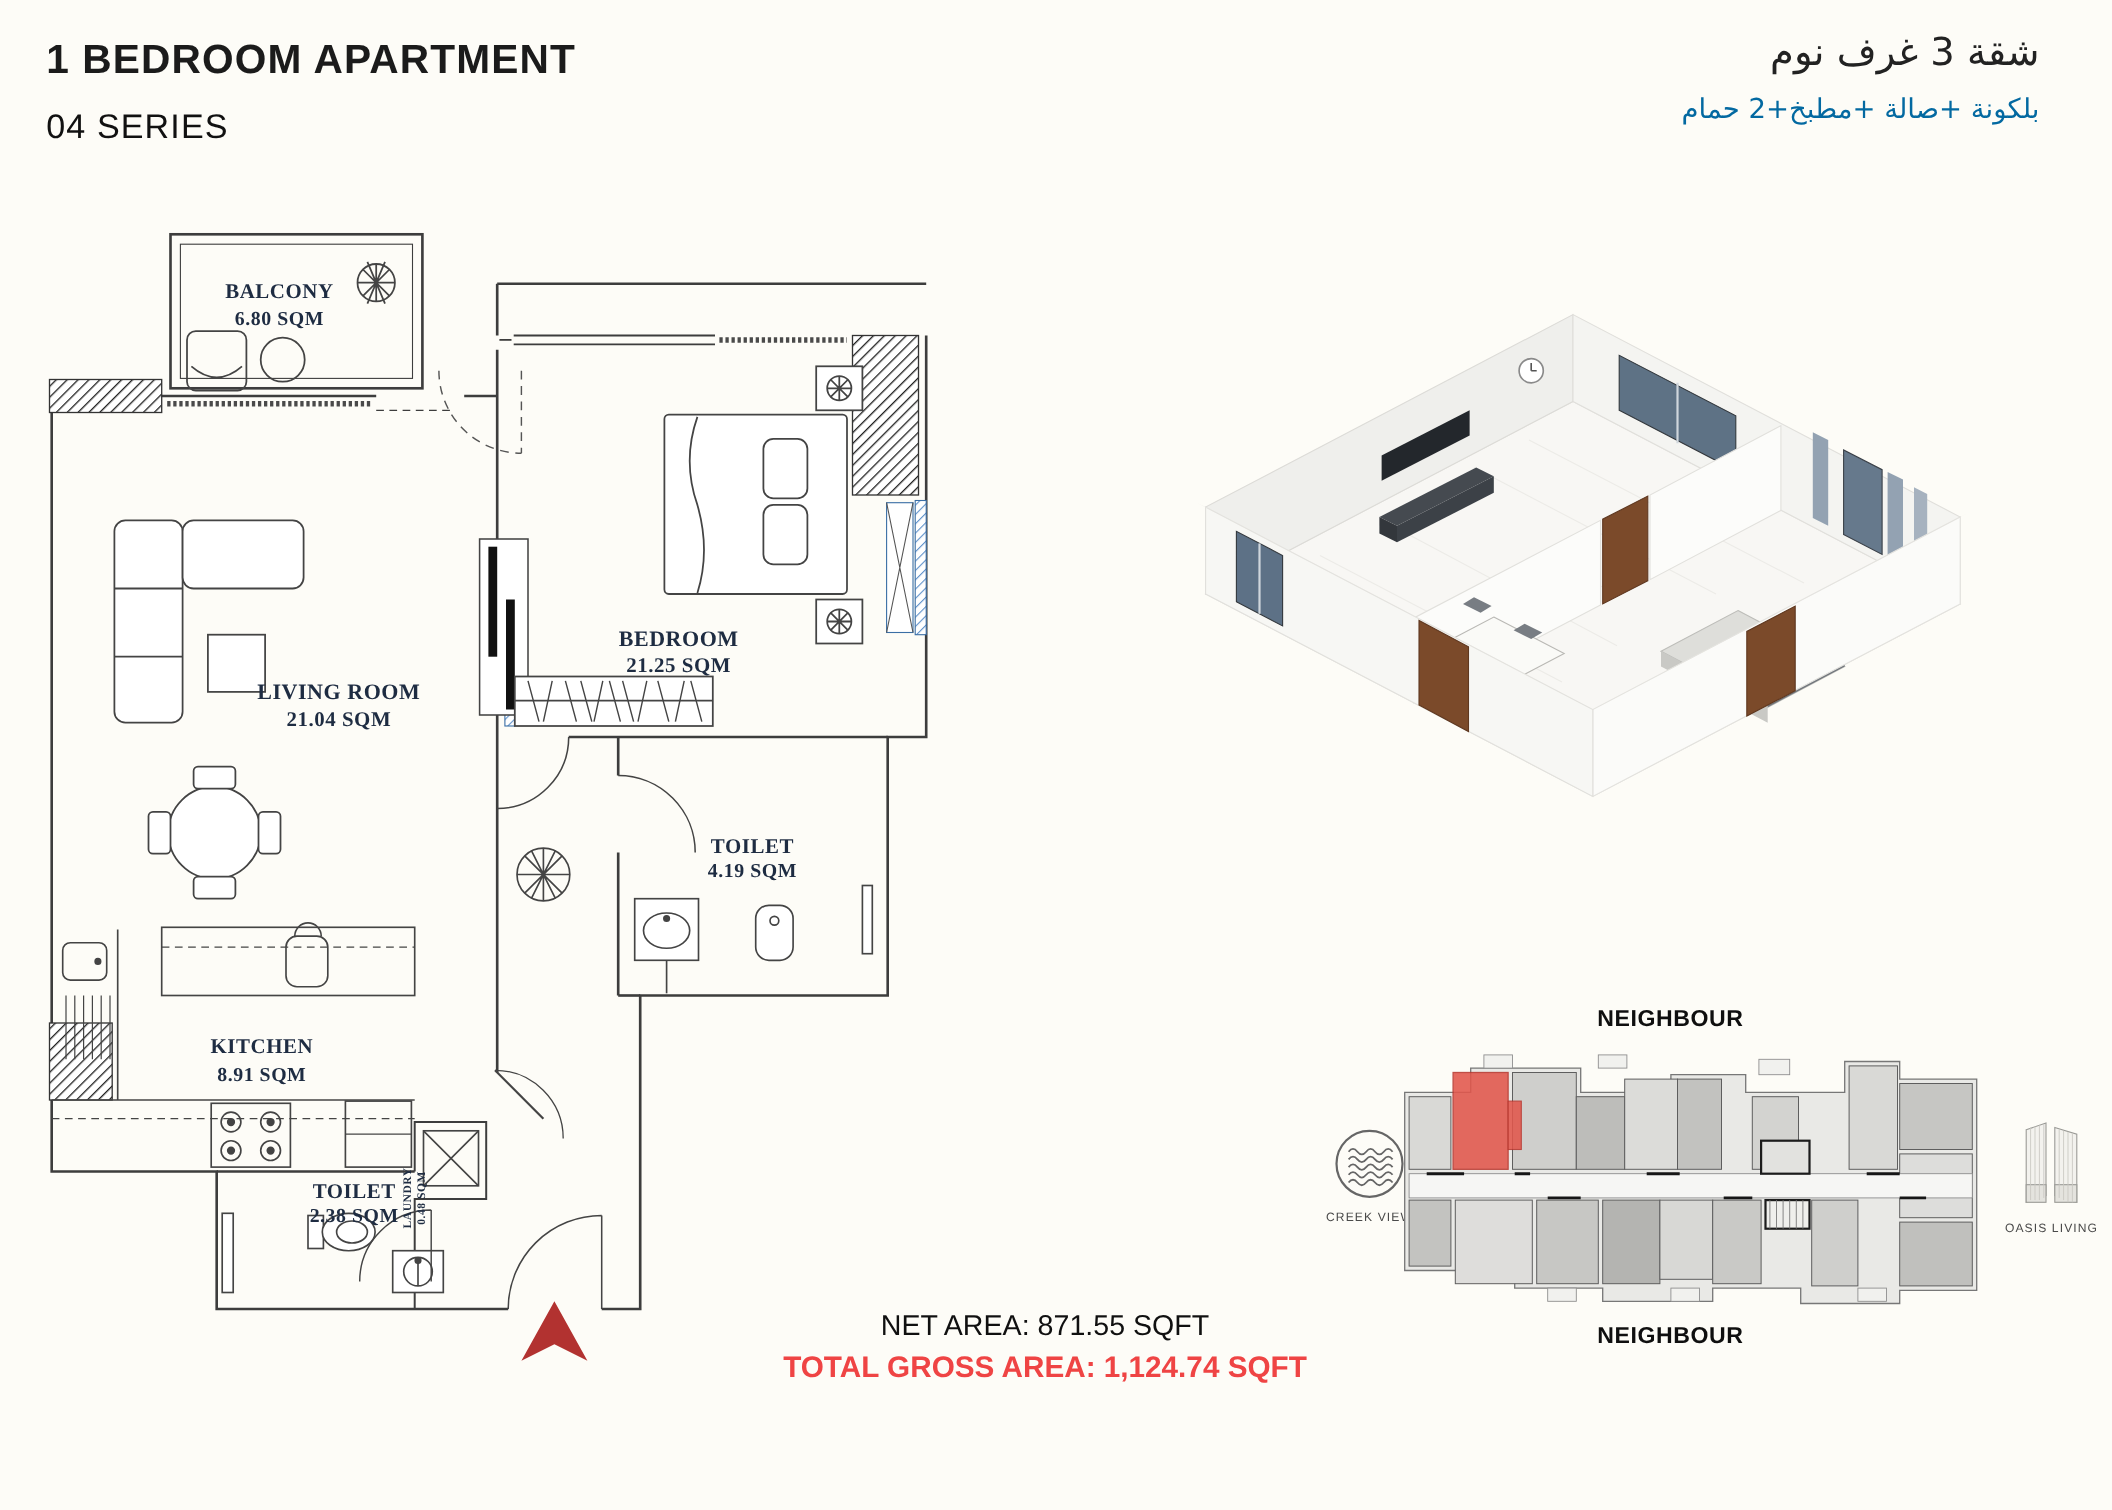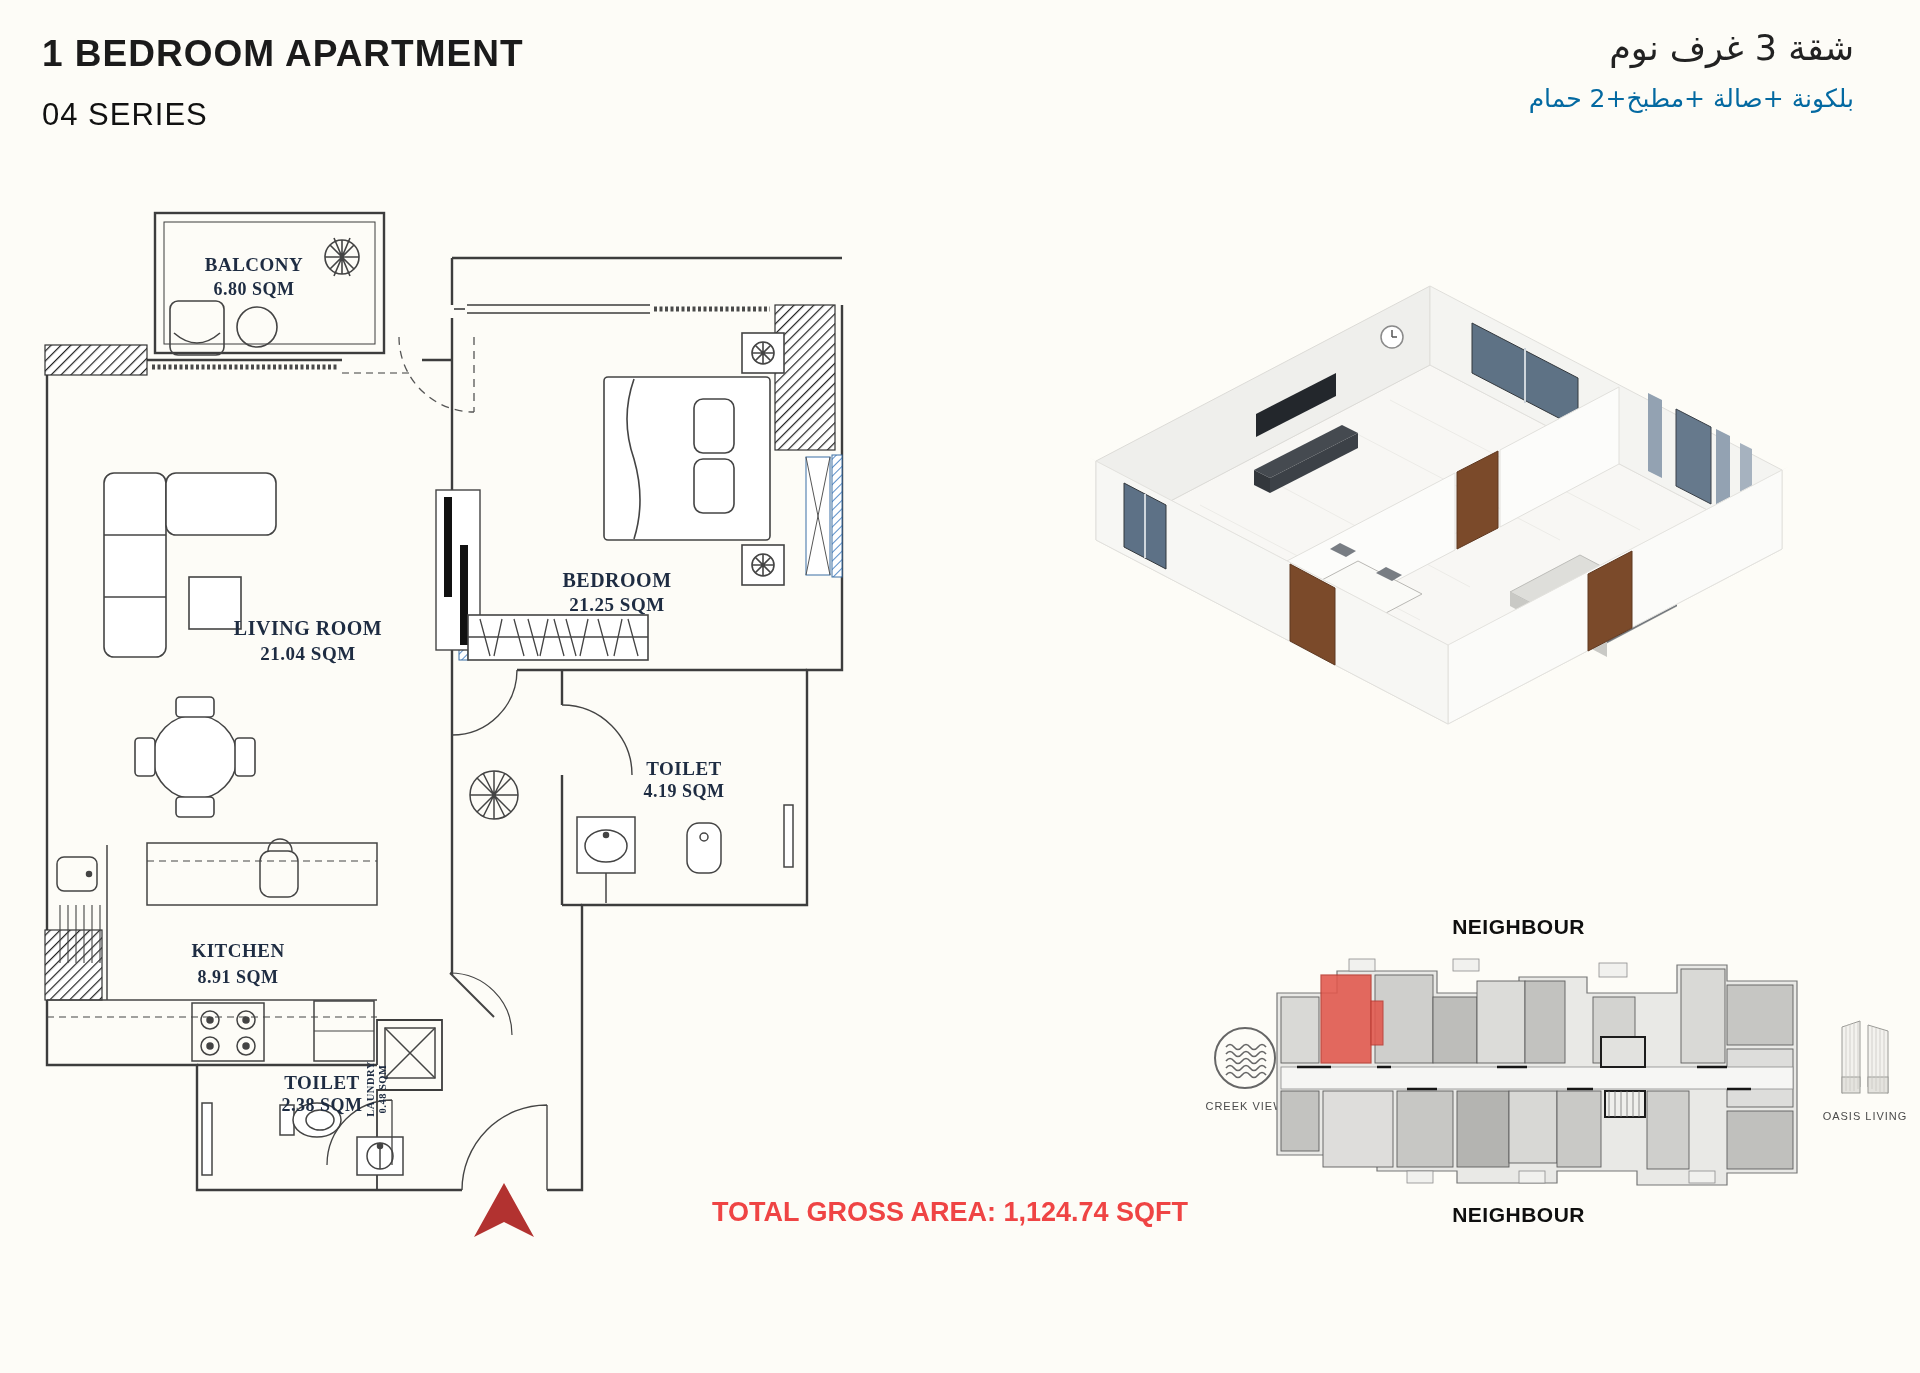--- a/index.html
+++ b/index.html
@@ -399,14 +399,15 @@
     </g>
 
     <g>
       <rect x="64" y="34" width="50" height="88" fill="#e2574c" opacity="0.88" stroke="#b8372e" stroke-width="1.2"></rect>
       <rect x="114" y="60" width="12" height="44" fill="#e2574c" opacity="0.88" stroke="#b8372e" stroke-width="1"></rect>
     </g>
   </svg>
 </div>
 
 <div class="areas">
+  <div class="area-net">NET AREA: 871.55 SQFT</div>
   <div class="area-gross">TOTAL GROSS AREA: 1,124.74 SQFT</div>
 </div>
 
 </body></html>

